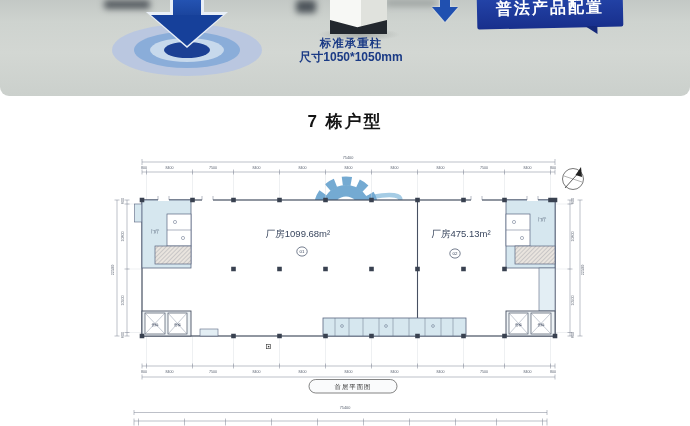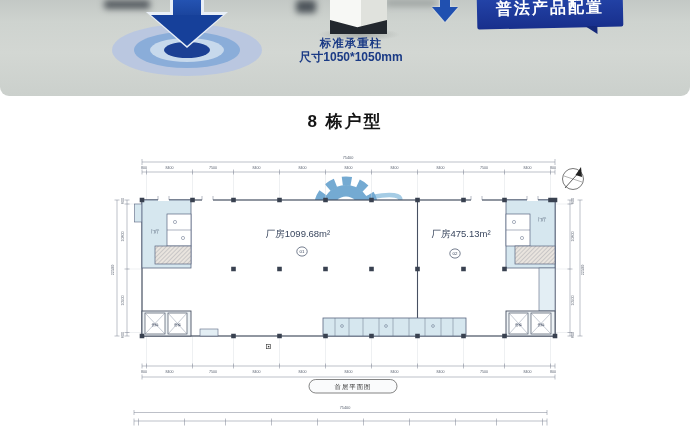--- a/index.html
+++ b/index.html
@@ -113,21 +113,21 @@
       <span>普法产品配置</span>
       <div class="fold"></div>
     </div>
 
     <div class="caption">
       <div class="c1">标准承重柱</div>
       <div class="c2">尺寸1050*1050mm</div>
     </div>
   </div>
 
-  <div class="title">8 栋户型</div>
+  <div class="title">7 栋户型</div>
 
   <div class="plan">
   <svg width="500" height="252" viewBox="0 0 500 252">
     <defs>
       <pattern id="hatch" width="3" height="3" patternUnits="userSpaceOnUse" patternTransform="rotate(45)">
         <rect width="3" height="3" fill="#e9e4de"></rect>
         <line x1="0" y1="0" x2="0" y2="3" stroke="#8a8f98" stroke-width="0.7"></line>
       </pattern>
     </defs>
 

